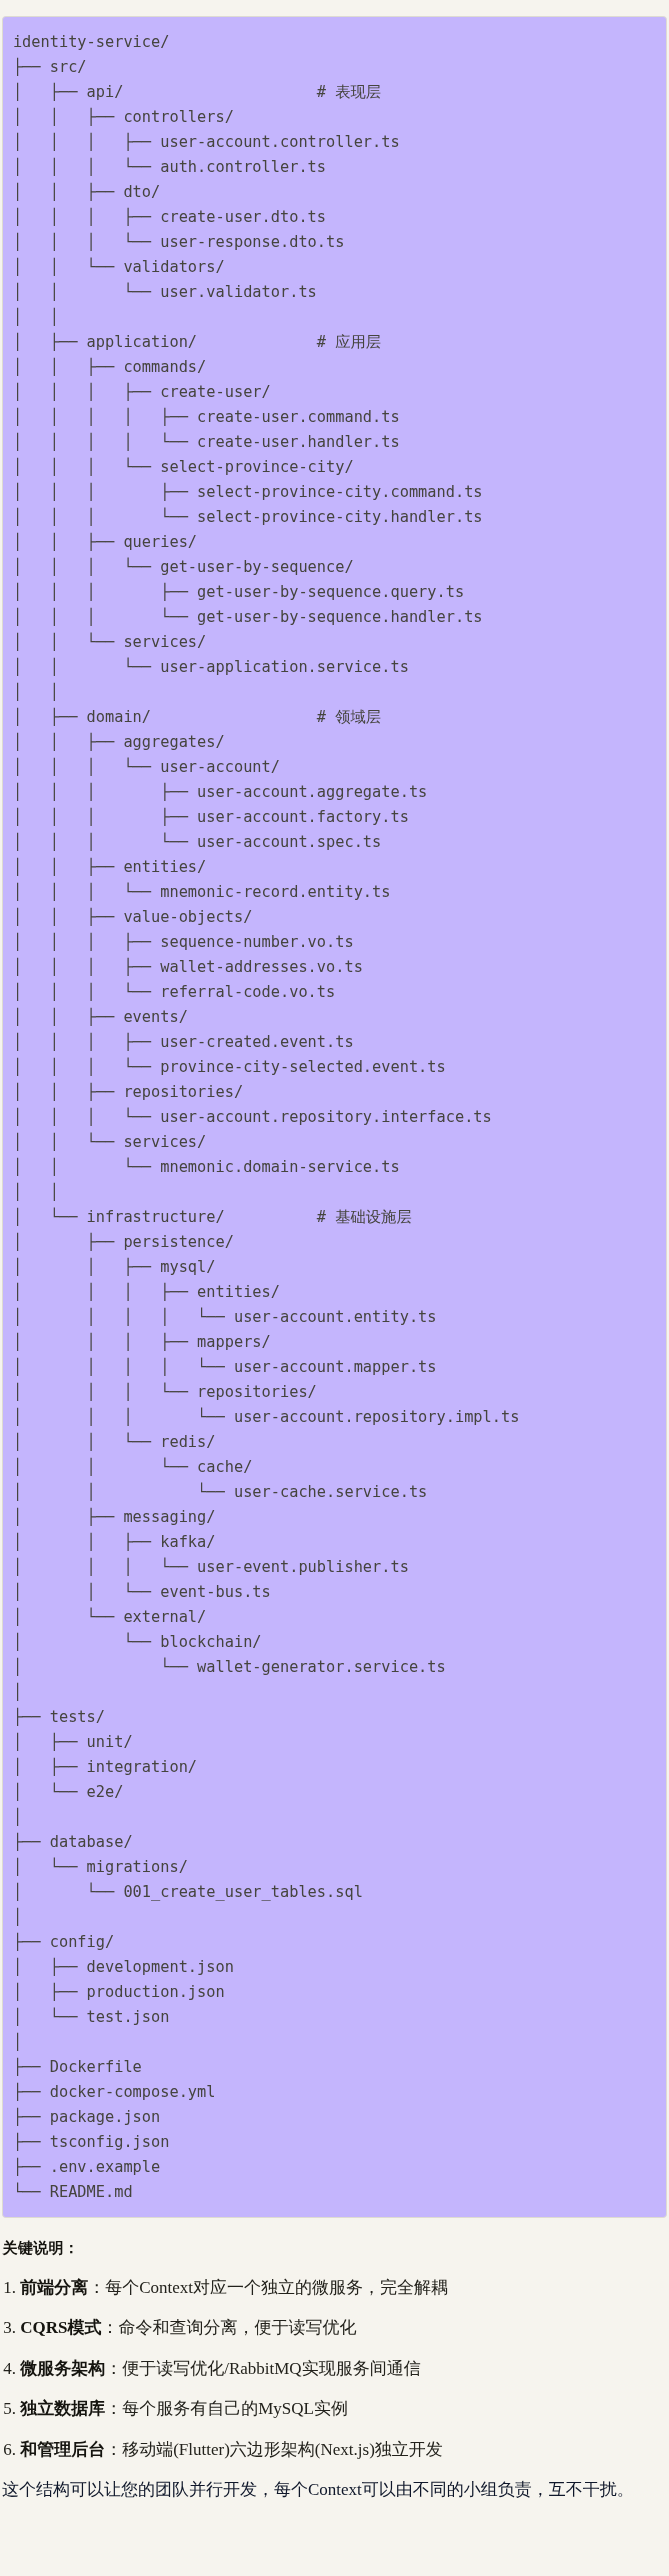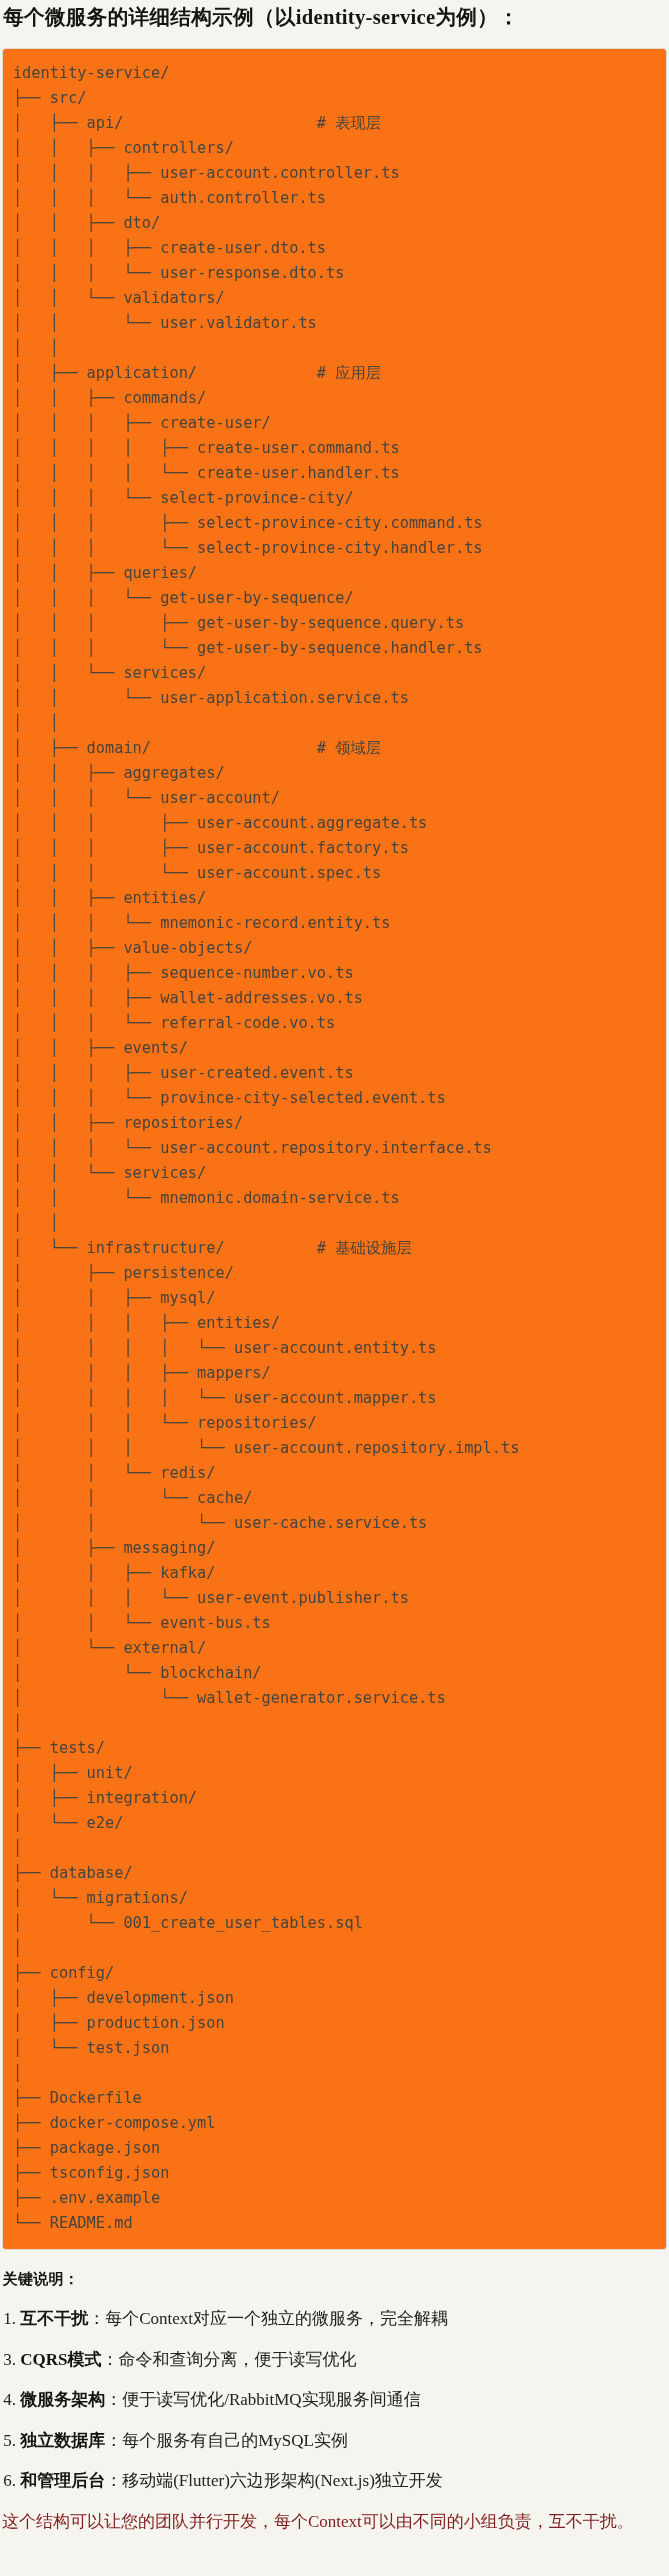--- a/index.html
+++ b/index.html
@@ -15,21 +15,21 @@
   .page-title{
     margin:3.8px 0 0 1.9px;
     font-size:20.6px;
     font-weight:bold;
     line-height:27.5px;
     color:#15140f;
     letter-spacing:0.3px;
   }
   .code-block{
     margin:16.3px 0.6px 0 0.6px;
-    background:#f97316;
+    background:#c4b5fd;
     border:0.6px solid #dedbd2;
     border-radius:3.8px;
     box-sizing:border-box;
   }
   .code-block pre{
     margin:0;
     padding:12.5px 8.8px 12.5px 10px;
     font-family:"DejaVu Sans Mono","Liberation Mono",monospace;
     font-size:15.3px;
     line-height:25px;
@@ -51,29 +51,28 @@
     font-size:17px;
     line-height:23px;
     color:#23221c;
   }
   .note-number{display:inline;}
   .note-term{font-weight:bold;color:#15140f;}
   .summary-paragraph{
     margin:15px 0 0 0.6px;
     font-size:17px;
     line-height:23px;
-    color:#7f1d1d;
+    color:#0f172a;
   }
 </style>
 </head>
 <body>
 
 <div class="page">
 
-  <h3 class="page-title">每个微服务的详细结构示例（以identity-service为例）：</h3>
 
   <div class="code-block">
     <pre><code>identity-service/
 ├── src/
 │   ├── api/                     # 表现层
 │   │   ├── controllers/
 │   │   │   ├── user-account.controller.ts
 │   │   │   └── auth.controller.ts
 │   │   ├── dto/
 │   │   │   ├── create-user.dto.ts
@@ -157,21 +156,21 @@
 ├── .env.example
 └── README.md</code></pre>
   </div>
 
   <h3 class="section-heading">关键说明：</h3>
 
   <div class="notes-list">
 
     <div class="note-item">
       <span class="note-number">1.</span>
-      <span class="note-term">互不干扰</span><span class="note-text">：每个Context对应一个独立的微服务，完全解耦</span>
+      <span class="note-term">前端分离</span><span class="note-text">：每个Context对应一个独立的微服务，完全解耦</span>
     </div>
 
 
     <div class="note-item">
       <span class="note-number">3.</span>
       <span class="note-term">CQRS模式</span><span class="note-text">：命令和查询分离，便于读写优化</span>
     </div>
 
     <div class="note-item">
       <span class="note-number">4.</span>

